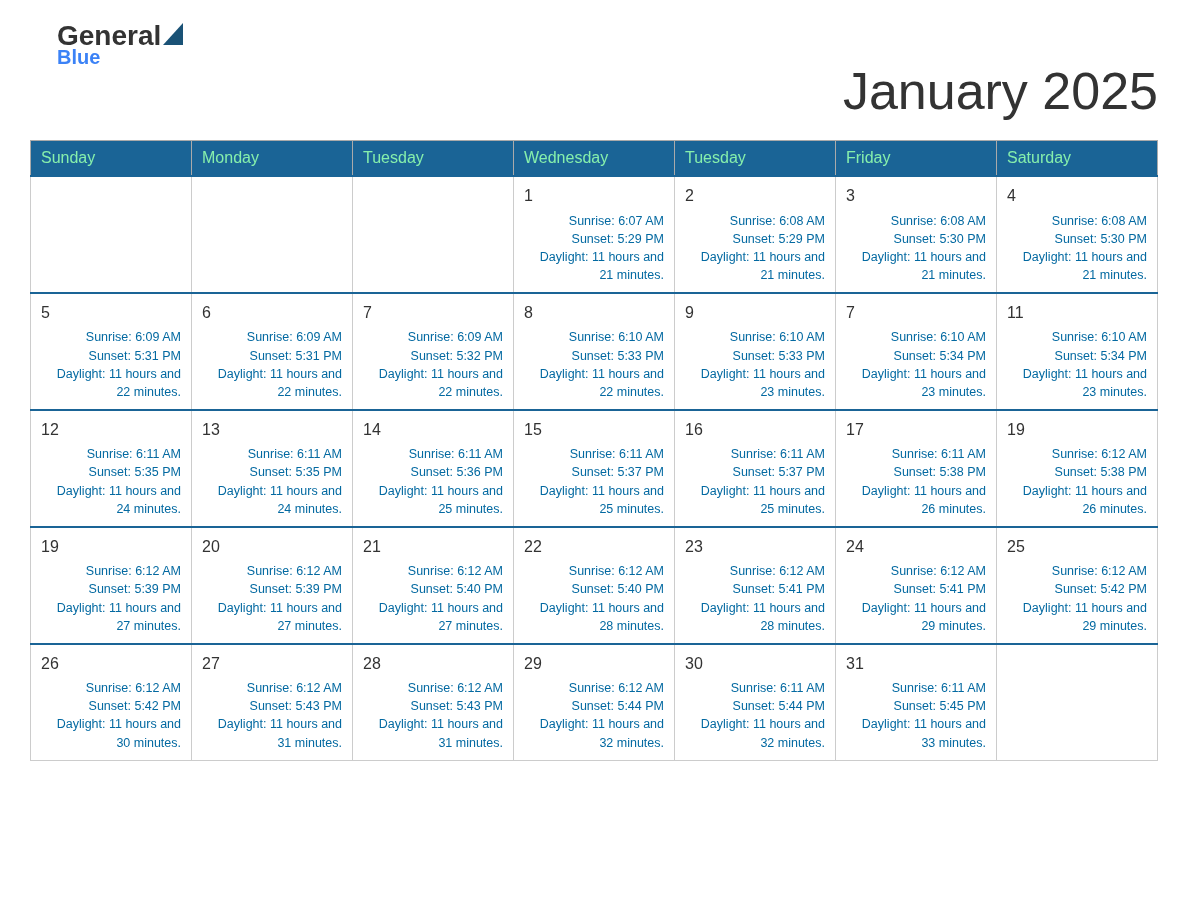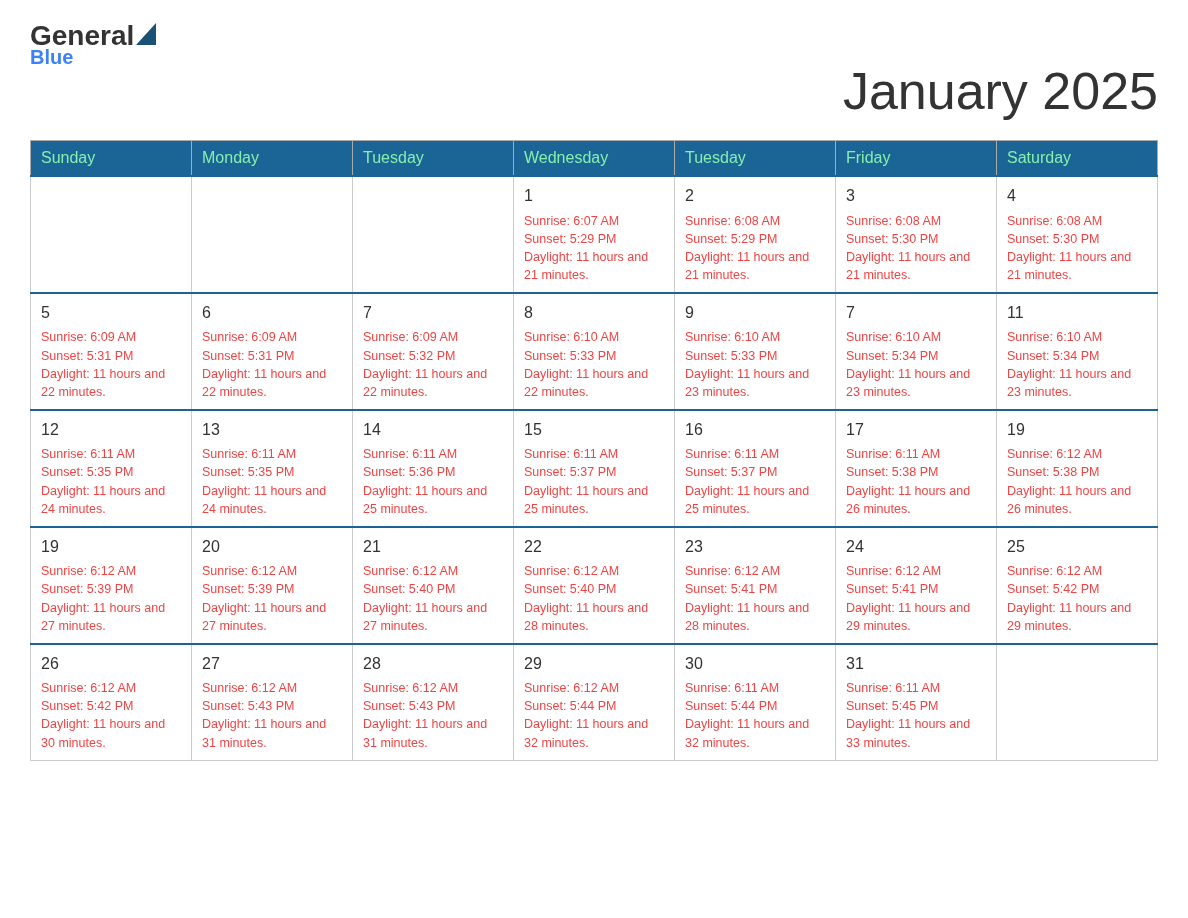--- a/index.html
+++ b/index.html
@@ -13,20 +13,21 @@
     .header-area {
       display: flex;
       justify-content: space-between;
       align-items: flex-start;
       margin-bottom: 20px;
     }
     .logo {
       display: flex;
       align-items: center;
       gap: 2px;
+      margin-left: 27px;
     }
     .logo-text-general {
       font-size: 28px;
       font-weight: bold;
       color: #333;
     }
     .logo-text-blue {
       font-size: 20px;
       font-weight: bold;
       color: #3b82f6;
@@ -73,22 +74,23 @@
       line-height: 1.4;
     }
     .day-number {
       font-size: 16px;
       color: #333;
       display: block;
       margin-bottom: 4px;
     }
     .day-info {
       font-size: 12.5px;
-      color: #ef4444;
+      color: #0369a1;
       line-height: 1.45;
+      text-align: right;
     }
     .calendar tr {
       border-bottom: 2px solid #1a6496;
     }
     .calendar tbody tr:last-child {
       border-bottom: 1px solid #ccc;
     }
     .empty-cell {
       background: #fff;
     }

